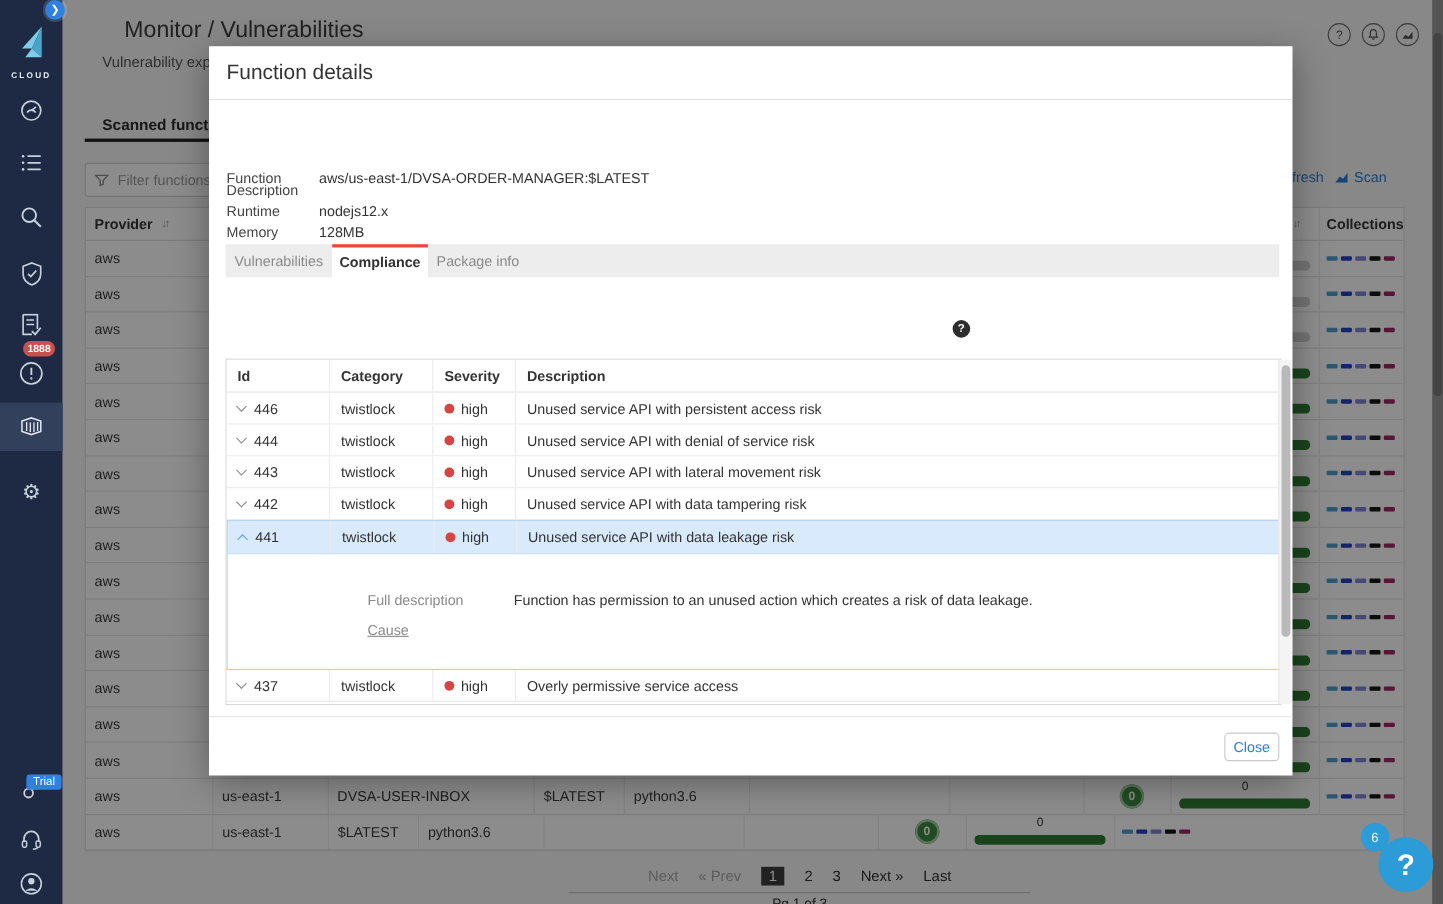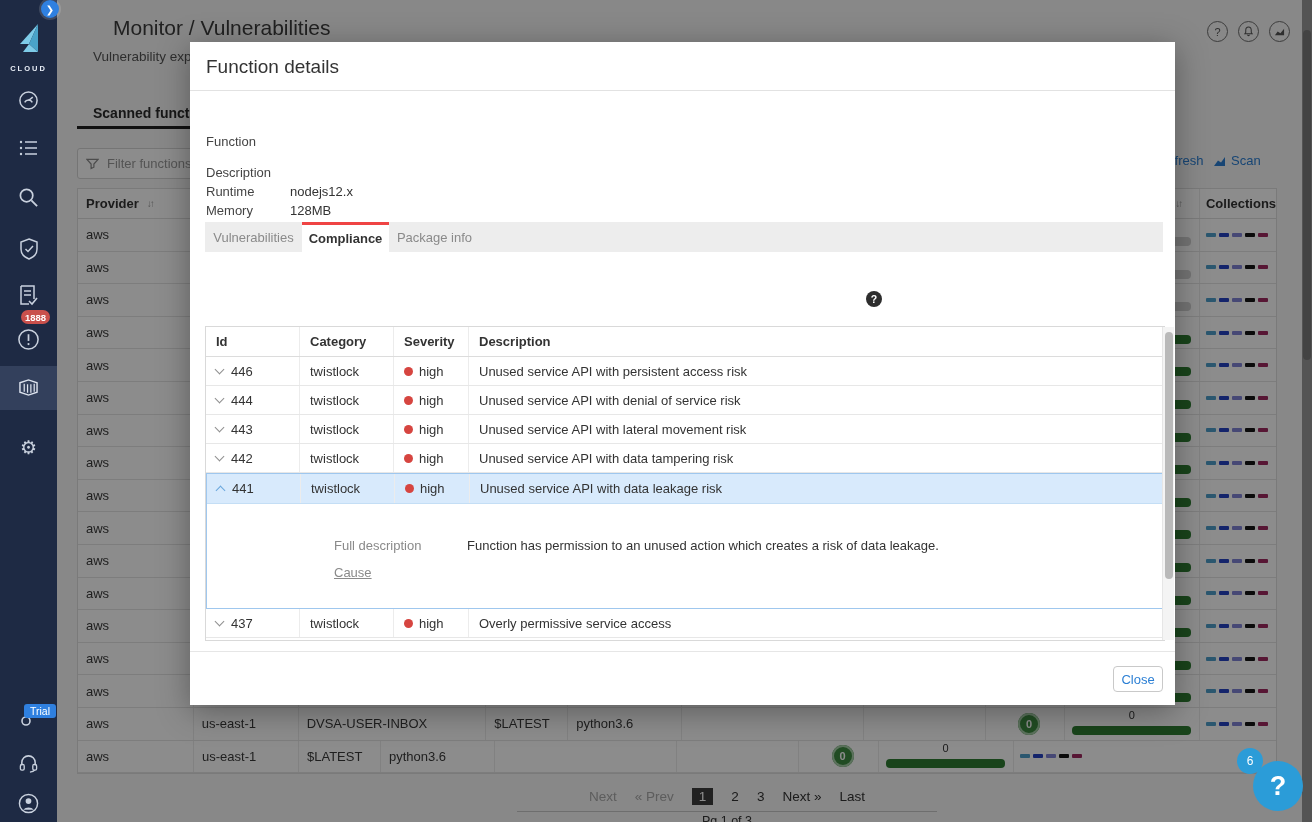--- a/index.html
+++ b/index.html
@@ -608,22 +608,23 @@
           <path d="M5.5 17.5 a6.5 5 0 0 1 11 0" fill="#c9d1de"></path>
         </svg>
     </div>
   </div>
   <div class="collapse-toggle">❯</div>
 
   <div id="modal">
     <div class="m-title">Function details</div>
     <div class="m-titlebar"></div>
 
-    <div class="m-detail" style="top:92px;">
+    <div class="m-detail" style="top:112px;">
       <span class="lbl">Function</span>
+        <span class="val">aws/us-east-1/DVSA-ORDER-MANAGER:$LATEST</span>
     </div>
     <div class="m-detail" style="top:123px;">
       <span class="lbl">Description</span>
         <span class="val"></span>
     </div>
     <div class="m-detail" style="top:142px;">
       <span class="lbl">Runtime</span>
         <span class="val">nodejs12.x</span>
     </div>
     <div class="m-detail" style="top:161px;">

